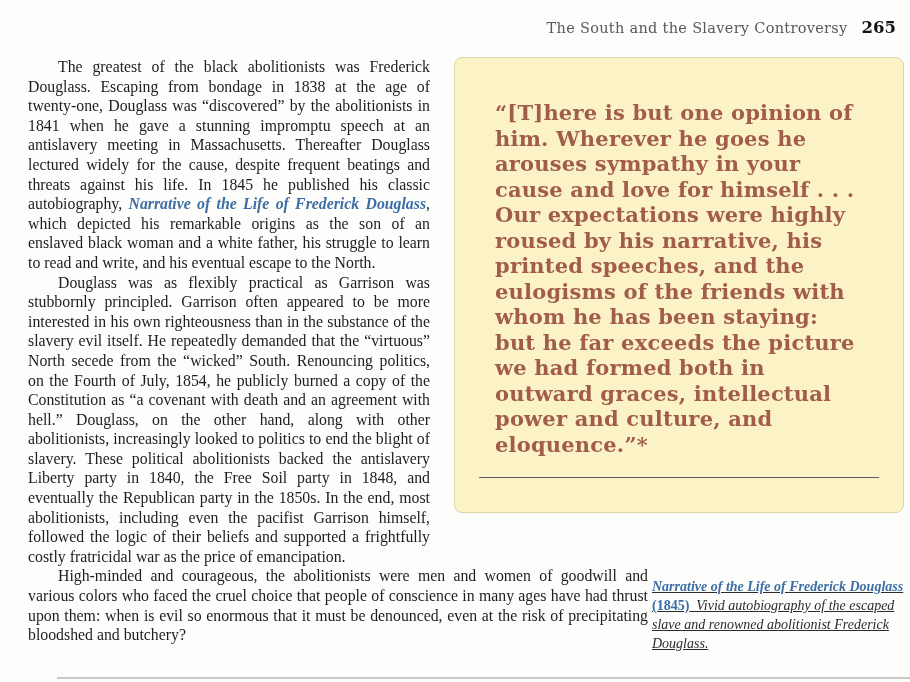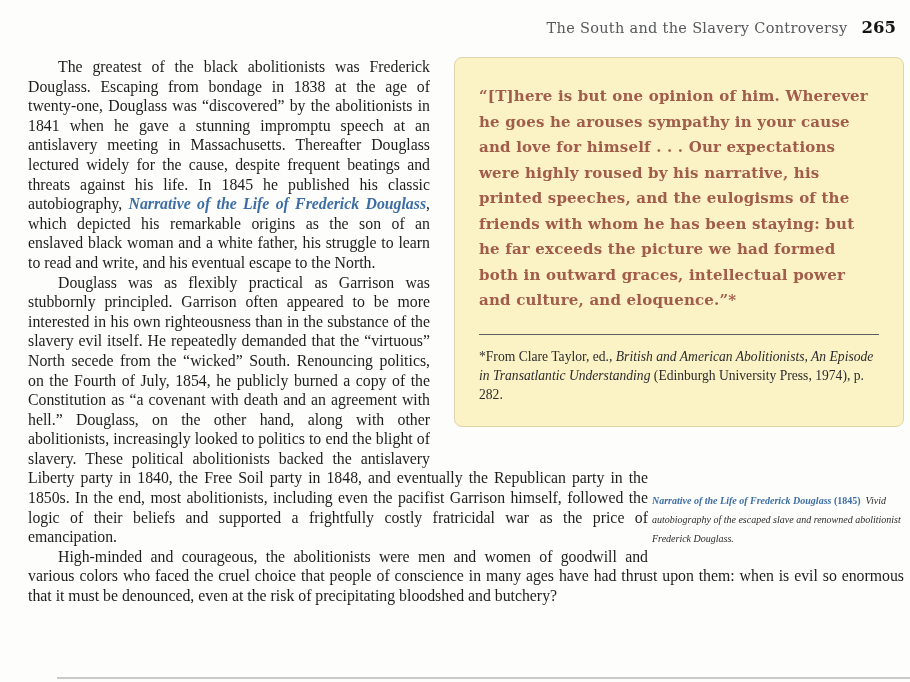--- a/index.html
+++ b/index.html
@@ -60,24 +60,24 @@
     padding:26px 24px 22px;
   }
   .qb-intro {
     margin:0 0 20px;
     font-style:italic;
     font-size:15.2px;
     line-height:22.5px;
     color:#3a4252;
   }
   .qb-quote {
-    margin:0;
+    margin:16px;
     font-family:"DejaVu Serif", serif;
     font-weight:bold;
-    font-size:15px;
+    font-size:21px;
     line-height:25.5px;
     letter-spacing:0.2px;
     color:#a15c4a;
   }
   .qb-rule {
     border:none;
     border-top:1.5px solid #5c5f62;
     margin:20px 0 12px;
   }
   .qb-footnote {
@@ -88,23 +88,24 @@
   }
   .qb-footnote .fn-italic { font-style:italic; }
   
   .book-note {
     float:right;
     clear:right;
     width:252px;
     margin-left:4px;
     margin-top:34px;
     margin-bottom:12px;
-    font-size:10px;
+    font-size:14px;
     line-height:19px;
     color:#2b2b2b;
+    text-decoration:underline;
   }
   .bn-title { color:#3c6ea5; font-weight:bold; font-style:italic; }
   .bn-year  { color:#3c6ea5; font-weight:bold; }
   .bn-desc  { font-style:italic; }
   
   .bottom-rule {
     position:absolute;
     left:57px; right:0; bottom:3px;
     height:2px;
     background:#c9c9c9;
@@ -117,21 +118,20 @@
 
   <div class="running-head">
     <span class="rh-title">The South and the Slavery Controversy</span><span class="rh-page">265</span>
   </div>
 
   <div class="content">
 
     <aside class="quote-box">
       <p class="qb-quote">“[T]here is but one opinion of him. Wherever he goes he arouses sympathy in your cause and love for himself . . . Our expectations were highly roused by his narrative, his printed speeches, and the eulogisms of the friends with whom he has been staying: but he far exceeds the picture we had formed both in outward graces, intellectual power and culture, and eloquence.”*</p>
       <hr class="qb-rule">
-      <p class="qb-footnote"><span>*From Clare Taylor, ed., </span><span class="fn-italic">British and American Abolitionists, An Episode in Transatlantic Understanding</span><span> (Edinburgh University Press, 1974), p. 282.</span></p>
     </aside>
 
     <aside class="book-note">
       <span class="bn-title">Narrative of the Life of Frederick Douglass</span><span class="bn-year"> (1845)</span><span class="bn-desc"> Vivid autobiography of the escaped slave and renowned abolitionist Frederick Douglass.</span>
     </aside>
 
     <p class="body-para"><span>The greatest of the black abolitionists was Frederick Douglass. Escaping from bondage in 1838 at the age of twenty-one, Douglass was “discovered” by the abolitionists in 1841 when he gave a stunning impromptu speech at an antislavery meeting in Massachusetts. Thereafter Douglass lectured widely for the cause, despite frequent beatings and threats against his life. In 1845 he published his classic autobiography, </span><span class="link-title">Narrative of the Life of Frederick Douglass</span><span>, which depicted his remarkable origins as the son of an enslaved black woman and a white father, his struggle to learn to read and write, and his eventual escape to the North.</span></p>
 
     <p class="body-para">Douglass was as flexibly practical as Garrison was stubbornly principled. Garrison often appeared to be more interested in his own righteousness than in the substance of the slavery evil itself. He repeatedly demanded that the “virtuous” North secede from the “wicked” South. Renouncing politics, on the Fourth of July, 1854, he publicly burned a copy of the Constitution as “a covenant with death and an agreement with hell.” Douglass, on the other hand, along with other abolitionists, increasingly looked to politics to end the blight of slavery. These political abolitionists backed the antislavery Liberty party in 1840, the Free Soil party in 1848, and eventually the Republican party in the 1850s. In the end, most abolitionists, including even the pacifist Garrison himself, followed the logic of their beliefs and supported a frightfully costly fratricidal war as the price of emancipation.</p>
 

